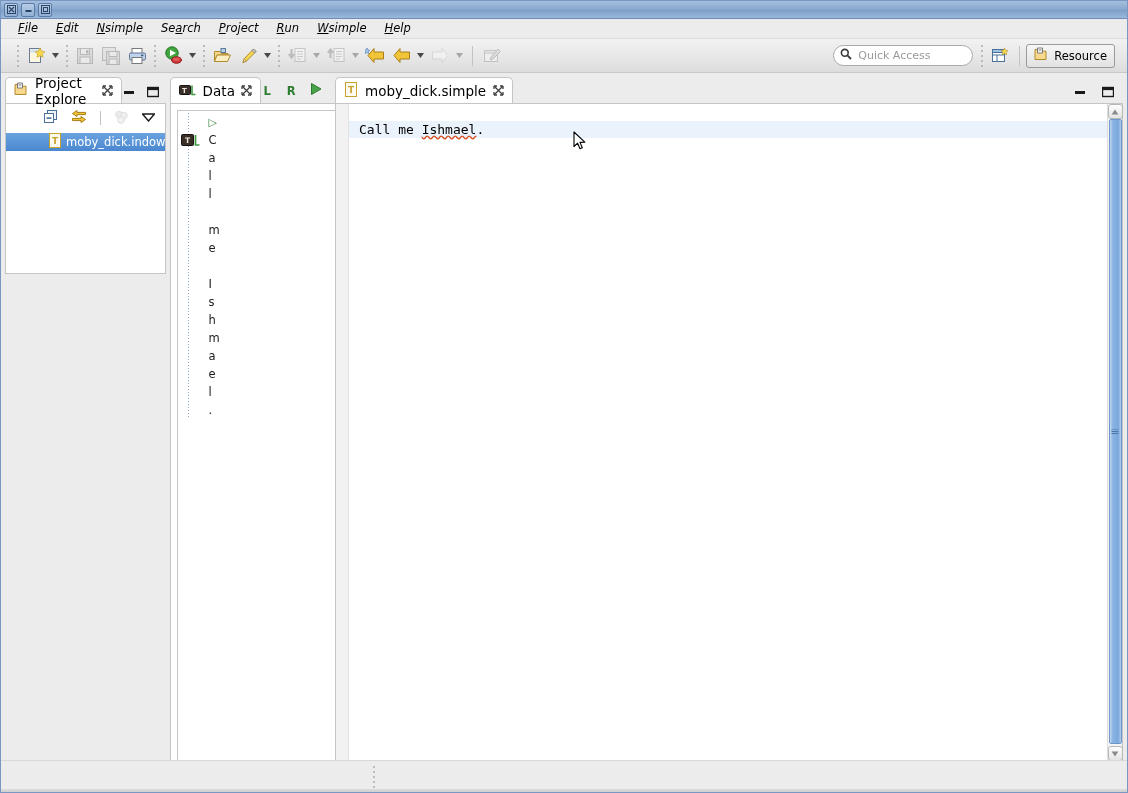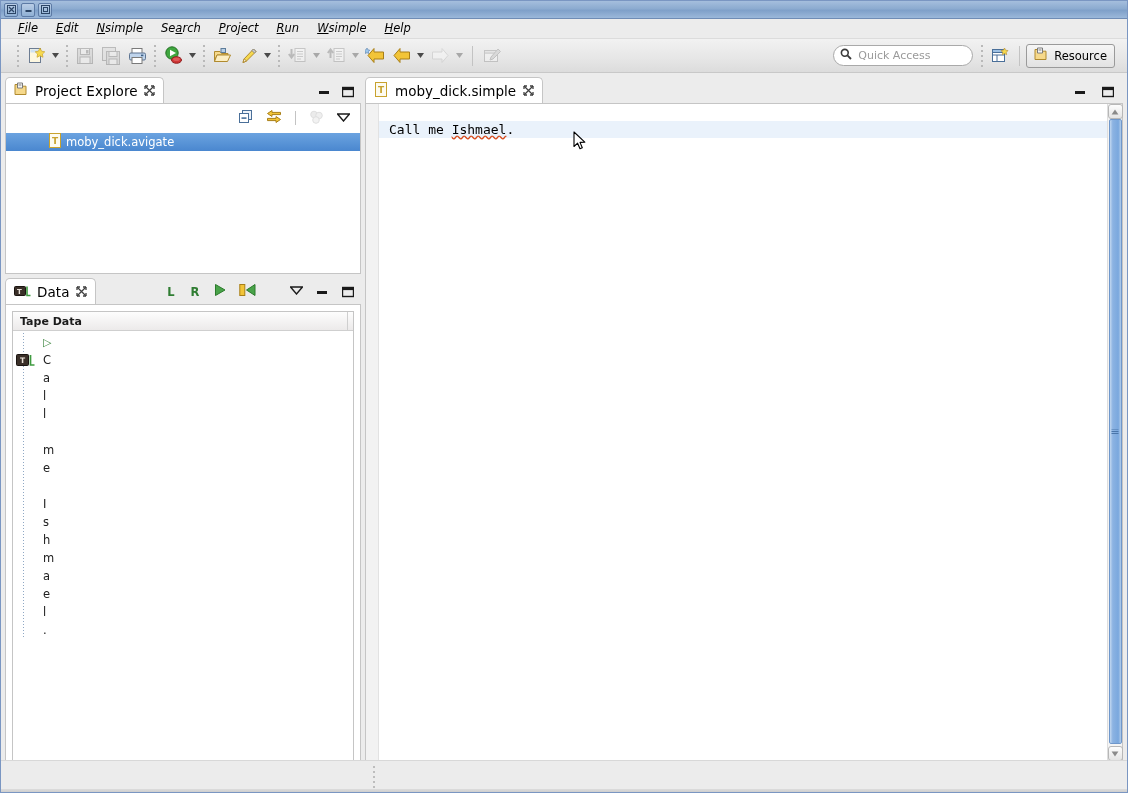--- a/index.html
+++ b/index.html
@@ -126,21 +126,21 @@
 
   
   #main {
     position: relative;
     height: 705px;
     background: #ececec;
     padding: 4px 4px 0 4px;
     display: flex;
     gap: 4px;
   }
-  #leftcol { width: 356px; display: flex; flex-direction: column; gap: 4px; }
+  #leftcol { width: 326px; display: flex; flex-direction: row; gap: 4px; }
 
   
   .part { display: flex; flex-direction: column; }
   .part-tabrow {
     height: 26px;
     display: flex; align-items: flex-end;
     position: relative;
   }
   .part-tab {
     display: flex; align-items: center; gap: 6px;
@@ -639,21 +639,21 @@
             </span>
           </div>
           <div class="tree">
             <div class="tree-row child selected">
               <span>
                 <svg width="14" height="15" viewBox="0 0 14 15">
                   <rect x="1.5" y="0.5" width="11" height="14" fill="#fdfbf0" stroke="#c8a22e"></rect>
                   <text x="7" y="11" font-family="DejaVu Sans, sans-serif" font-size="9" font-weight="bold" fill="#c8a22e" text-anchor="middle">T</text>
                 </svg>
               </span>
-              <span>moby_dick.avigate</span>
+              <span>moby_dick.indow</span>
             </div>
           </div>
         </div>
       </div>
 
       <div class="part" id="tapeview">
         <div class="part-tabrow">
           <div class="part-tab">
             <span>
               <svg width="17" height="12" viewBox="0 0 17 12">
@@ -698,21 +698,20 @@
             <span class="view-max">
               <svg width="12" height="12" viewBox="0 0 12 12">
                   <rect x="0.5" y="1.5" width="11" height="9" fill="none" stroke="#1a1a1a" stroke-width="1.4"></rect>
                   <rect x="0.5" y="1.5" width="11" height="2.6" fill="#1a1a1a"></rect>
                 </svg>
             </span>
           </div>
         </div>
         <div class="part-body">
           <div class="tape-list-wrap">
-            <div class="tape-colhdr">Tape Data</div>
             <div class="tape-rows" id="tape-rows">
                 <div class="tape-row">
                   <span class="tape-guide"></span>
                   <span class="tape-cell" style="color: rgb(47, 125, 50); font-size: 11px;">▷</span>
                 </div>
                 <div class="tape-row">
                   <span class="tape-guide"></span>
                   <span class="tape-head-icon">
                     <svg width="20" height="12" viewBox="0 0 20 12">
                       <rect x="0.5" y="0.5" width="12" height="11" rx="1" fill="#3a2f28" stroke="#1a1410"></rect>

